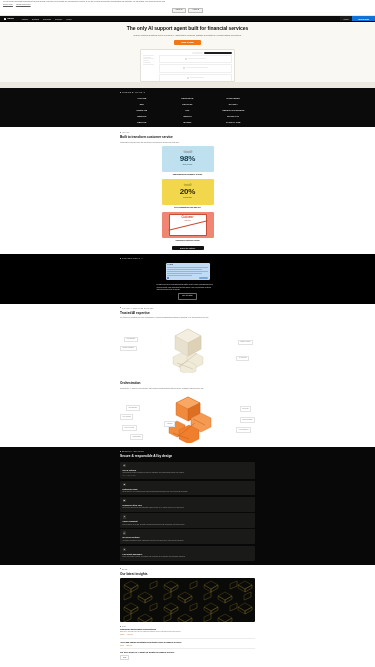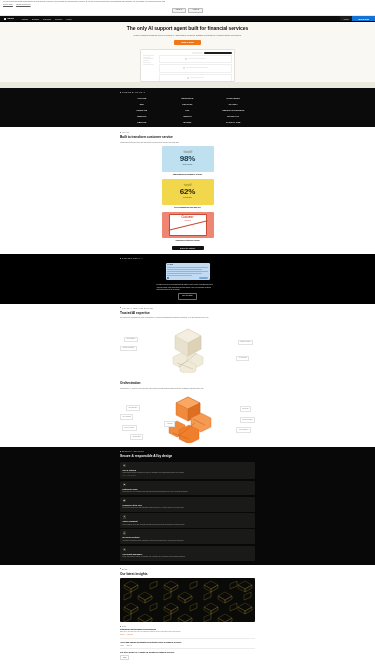--- a/index.html
+++ b/index.html
@@ -294,21 +294,21 @@
             <span class="stat-badge">Resolution</span>
             <span class="stat-num">98%</span>
             <span class="stat-unit">intent coverage</span>
           </div>
           <div class="stat-cap">Superhuman performance at scale</div>
         </div>
 
         <div class="stat-card">
           <div class="stat-img yellow">
             <span class="stat-badge">Efficiency</span>
-            <span class="stat-num dark">62%</span>
+            <span class="stat-num dark">20%</span>
             <span class="stat-unit" style="color:#4a3f07">cost reduction</span>
           </div>
           <div class="stat-cap">Deep automation from day one</div>
         </div>
 
         <div class="stat-card">
           <div class="stat-img red">
             <div class="cust-card">
               <div class="cust-title">Customer</div>
               <div class="cust-sub">consent first</div>

